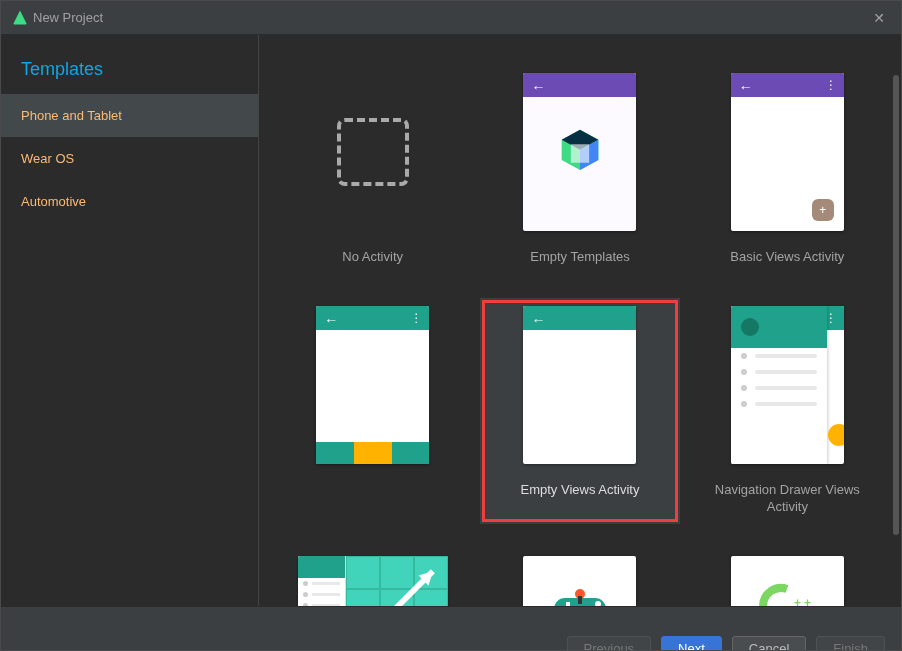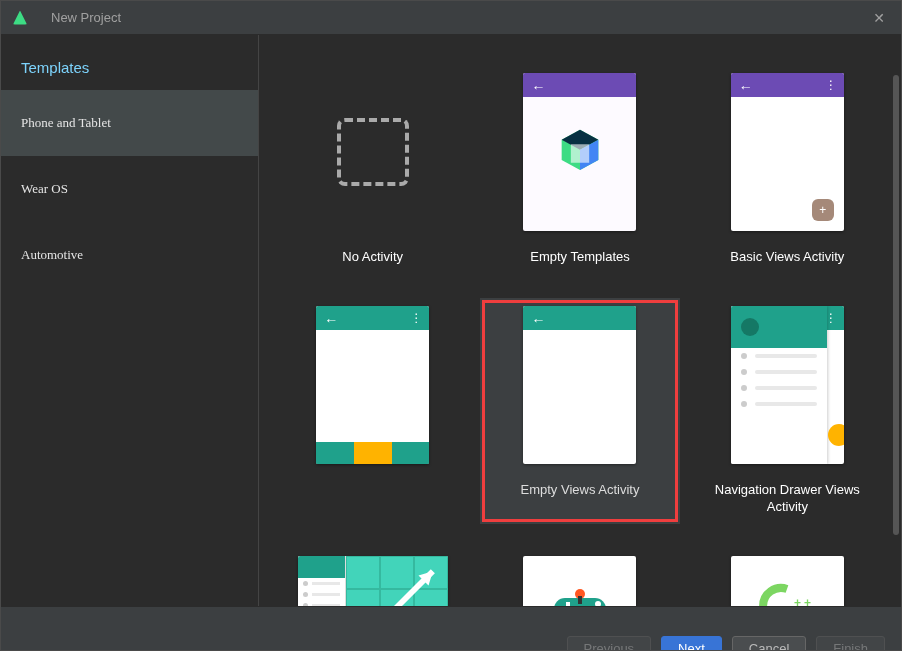--- a/index.html
+++ b/index.html
@@ -17,21 +17,21 @@
 }
 .titlebar {
   height: 34px;
   background: #3c3f41;
   border-bottom: 1px solid #2b2b2b;
   display: flex;
   align-items: center;
   padding: 0 12px;
   justify-content: space-between;
 }
-.title-left { display: flex; align-items: center; gap: 24px; }
+.title-left { display: flex; align-items: center; gap: 6px; }
 .app-icon {
   width: 14px; height: 14px;
   background: #3ddc84;
   clip-path: polygon(50% 0, 100% 100%, 0 100%);
   border-radius: 2px;
 }
 .title-text { color: #a0a0a0; font-size: 13px; }
 .close-x { color: #a0a0a0; font-size: 14px; cursor: pointer; padding: 4px; }
 .main {
   flex: 1;
@@ -41,29 +41,28 @@
 }
 .sidebar {
   width: 258px;
   background: #2b2b2b;
   border-right: 1px solid #444;
   display: flex;
   flex-direction: column;
   padding-top: 18px;
 }
 .sidebar-heading {
-  color: #7dd3fc;
-  font-size: 15px;
+  color: #0ea5e9;
+  font-size: 18px;
   padding: 6px 20px 14px;
 }
 .sidebar-item {
-  padding: 25px 20px;
-  color: #e5e5e5;
+  padding: 14px 20px;
+  color: #fdba74;
   cursor: pointer;
-  font-family: Liberation Serif, serif;
 }
 .sidebar-item.selected {
   background: #43494a;
 }
 .content {
   flex: 1;
   overflow-y: auto;
   padding: 30px 10px 10px 10px;
   position: relative;
 }
@@ -130,21 +129,21 @@
   position: absolute;
   bottom: 10px; right: 10px;
   width: 22px; height: 22px;
   border-radius: 6px;
   background: #a58979;
   display: flex; align-items: center; justify-content: center;
   color: #fff; font-size: 12px;
 }
 .fab.round { border-radius: 50%; background: #ffb300; right: -6px; bottom: 18px; }
 .template-label {
-  color: #ffffff;
+  color: #a3a3a3;
   font-size: 13px;
   text-align: center;
   line-height: 1.3;
 }
 .template.selected .template-label { color: #ddd; }
 .bottom-nav {
   position: absolute;
   bottom: 0; left: 0; right: 0;
   height: 22px;
   background: #1fa18b;

